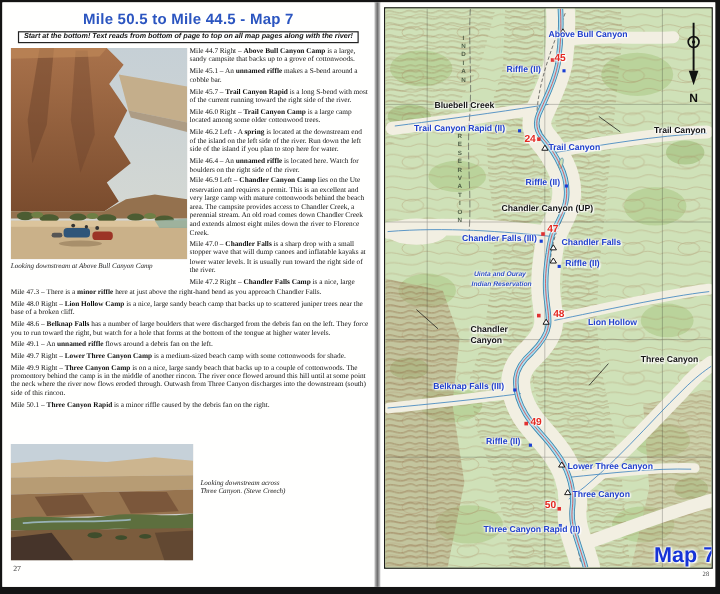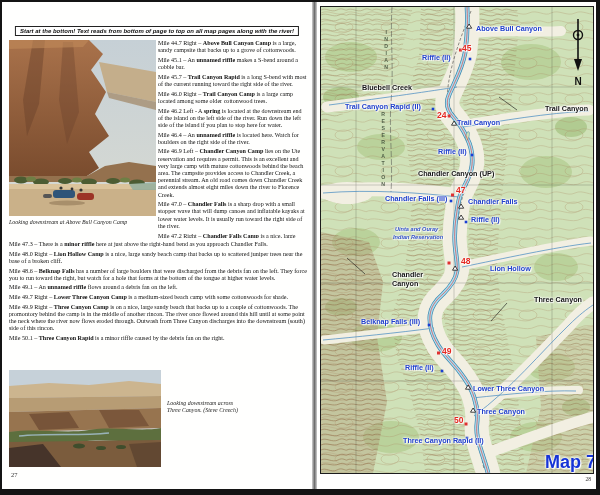--- a/index.html
+++ b/index.html
@@ -43,20 +43,21 @@
     writing-mode:vertical-rl;text-orientation:upright;text-shadow:none;opacity:.85;}
   .mlabel.maptitle{color:#1634d6;font-size:18px;font-weight:800;}
   .compass{position:absolute;left:246px;top:8px;}
 </style>
 </head>
 <body>
 
 <div class="spread">
 
   <div class="page page-left">
+    <div class="title">Mile 50.5 to Mile 44.5 - Map 7</div>
     <div class="note">Start at the bottom!  Text reads from bottom of page to top on all map pages along with the river!</div>
 
     <div class="photo photo1">
       <svg width="147" height="176" viewBox="0 0 147 176">
         <defs>
           <linearGradient id="sky1" x1="0" y1="0" x2="0" y2="1">
             <stop offset="0" stop-color="#c6d0d6"></stop>
               <stop offset="1" stop-color="#d8dad2"></stop>
           </linearGradient>
           <linearGradient id="gcliff" x1="0" y1="0" x2="0" y2="1">
@@ -279,21 +280,21 @@
           <path d="M130.5,118.2 L133.1,114 L135.7,118.2 Z"></path>
           <path d="M137.5,201.2 L140.1,197 L142.7,201.2 Z"></path>
           <path d="M137.5,212.2 L140.1,208 L142.7,212.2 Z"></path>
           <path d="M131.5,263.2 L134.1,259 L136.7,263.2 Z"></path>
           <path d="M144.5,382.2 L147.1,378 L149.7,382.2 Z"></path>
           <path d="M149.5,405.2 L152.1,401 L154.7,405.2 Z"></path>
         </g>
       </svg>
 
       <div class="label-layer">
-          <div class="mlabel blue" style="left: 155px; top: 18px;">Above Bull Canyon</div>
+          <div class="mlabel blue" style="left: 136px; top: 18px;">Above Bull Canyon</div>
           <div class="mlabel mile" style="left: 141px; top: 37px;">45</div>
           <div class="mlabel blue" style="left: 101px; top: 47px;">Riffle (II)</div>
           <div class="mlabel black" style="left: 14px; top: 77px;">Bluebell Creek</div>
           <div class="mlabel blue" style="left: 24px; top: 96px;">Trail Canyon Rapid (II)</div>
           <div class="mlabel black" style="left: 197px; top: 98px;">Trail Canyon</div>
           <div class="mlabel mile" style="left: 116px; top: 104px;">24</div>
           <div class="mlabel blue" style="left: 136px; top: 112px;">Trail Canyon</div>
           <div class="mlabel blue" style="left: 117px; top: 141px;">Riffle (II)</div>
           <div class="mlabel black" style="left: 70px; top: 163px;">Chandler Canyon (UP)</div>
           <div class="mlabel mile" style="left: 135px; top: 179px;">47</div>

